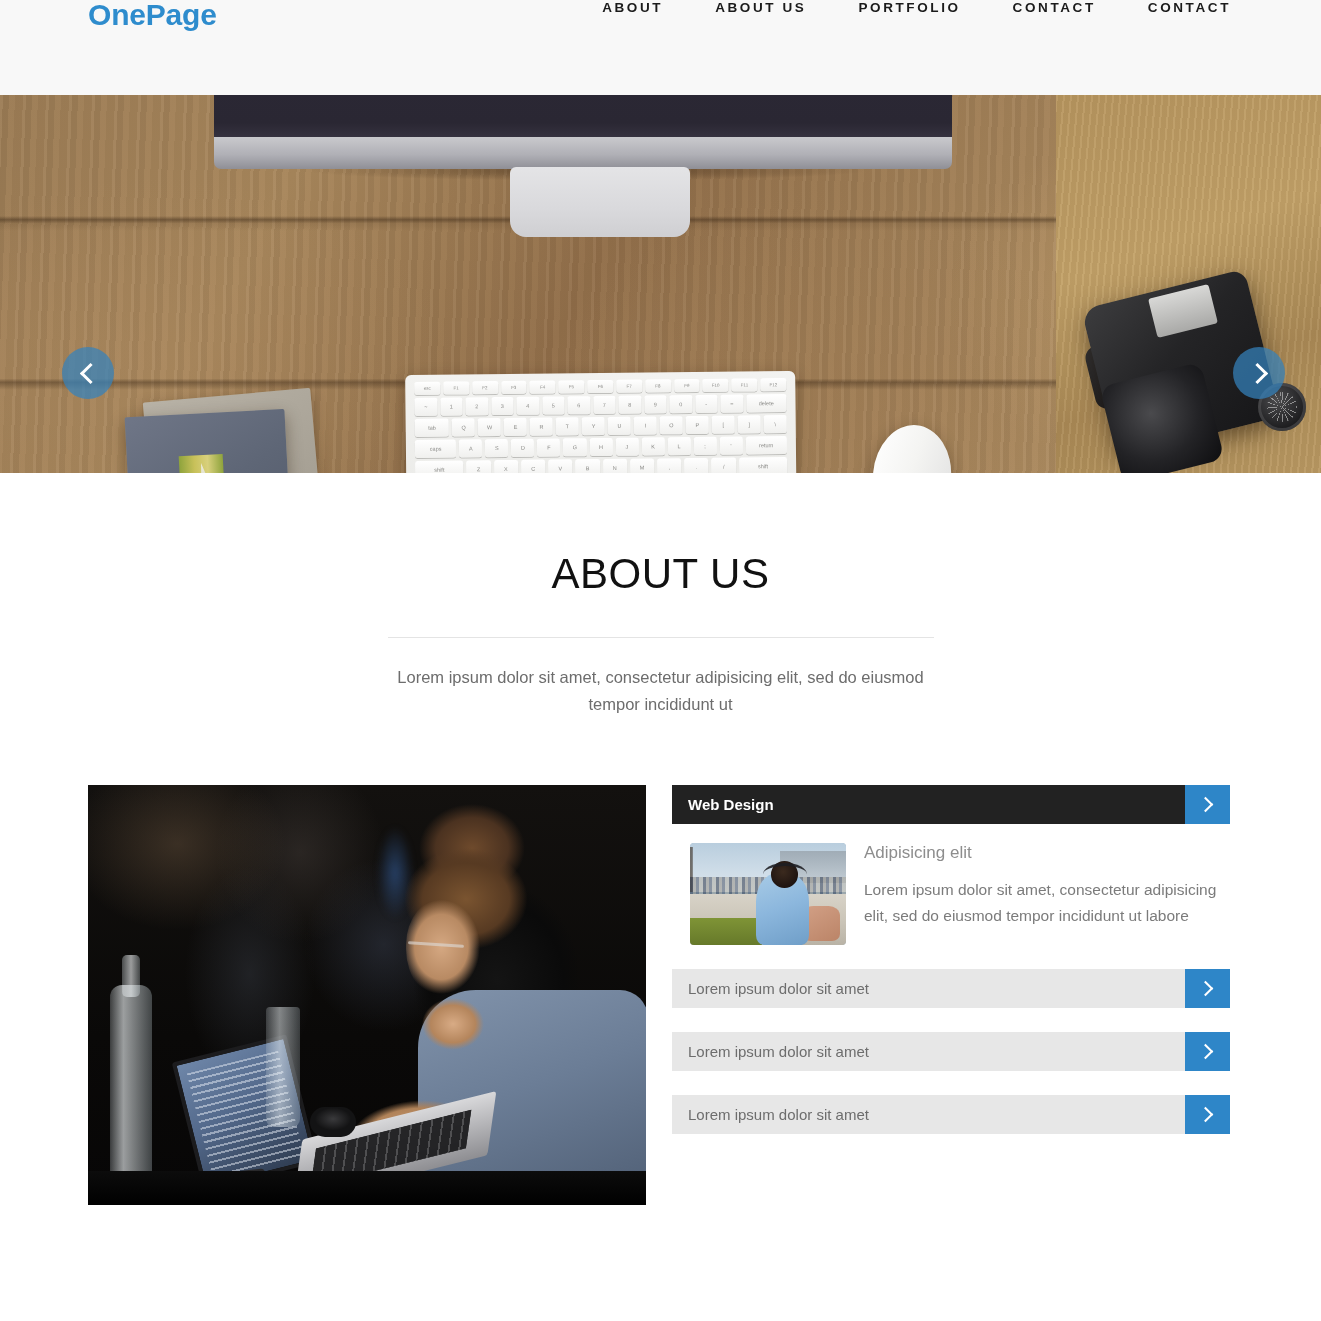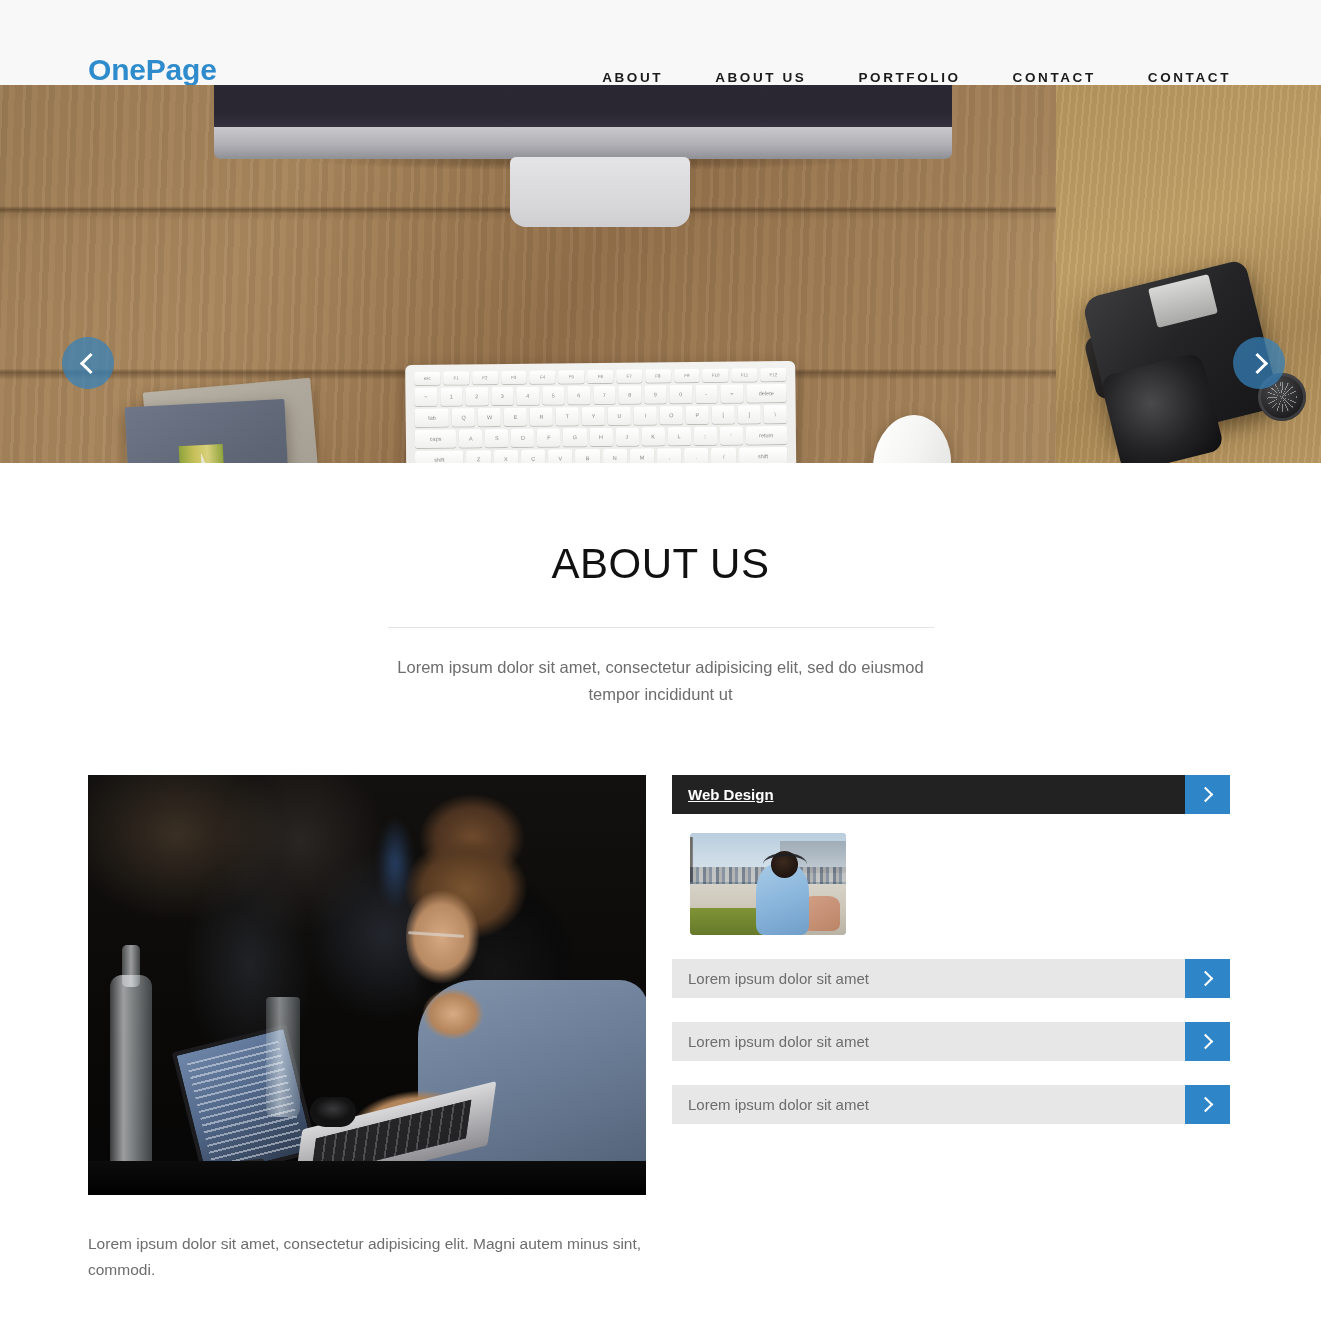--- a/index.html
+++ b/index.html
@@ -6,24 +6,24 @@
   html, body {
     width: 1321px;
     height: 1321px;
     overflow: hidden;
     background: #ffffff;
     font-family: "Liberation Sans", sans-serif;
   }
 
   
   .site-header {
-    height: 85px;
+    height: 95px;
     background: #f8f8f8;
     display: flex;
-    align-items: flex-end;
+    align-items: flex-start;
     justify-content: space-between;
     padding: 0 90px 0 88px;
     position: relative;
     gap: 33px;
   }
   .brand {
     font-size: 30px;
     font-weight: bold;
     color: #2e8ccd;
     letter-spacing: -0.2px;
@@ -410,21 +410,20 @@
   .acc-head .acc-title {
     flex: 1 1 auto;
     display: flex; align-items: center;
     padding-left: 16px;
     font-size: 15px;
   }
   .acc-head.open .acc-title {
     background: #222222;
     color: #ffffff;
     font-weight: bold;
-    text-decoration: underline;
   }
   .acc-head.closed .acc-title {
     background: #e7e7e7;
     color: #6d6d6d;
     font-weight: 400;
   }
   .acc-toggle {
     flex: 0 0 45px;
     background: #2e86c8;
     display: flex; align-items: center; justify-content: center;
@@ -654,21 +653,20 @@
         <div class="tp-laptop-base"></div>
         <div class="tp-keys"></div>
       </div>
       <div class="tp-glass"></div>
       <div class="tp-bottle-neck"></div>
       <div class="tp-bottle"></div>
       <div class="tp-mouse"></div>
       <div class="tp-phone"></div>
       <div class="tp-table"></div>
     </div>
-    <p class="left-caption">Lorem ipsum dolor sit amet, consectetur adipisicing elit. Magni autem minus sint, commodi.</p>
   </div>
 
   <div class="col-right">
     <div class="accordion">
 
       <div class="acc-item">
         <div class="acc-head open">
           <div class="acc-title">Web Design</div>
           <div class="acc-toggle">
             <span class="chev right"></span>
@@ -680,20 +678,24 @@
             <div class="at-buildings"></div>
             <div class="at-trees"></div>
             <div class="at-crowd"></div>
             <div class="at-ground"></div>
             <div class="at-grass"></div>
             <div class="at-bag"></div>
             <div class="at-person"></div>
             <div class="at-head"></div>
             <div class="at-phones"></div>
           </div>
+          <div class="acc-text">
+            <div class="acc-h">Adipisicing elit</div>
+            <div class="acc-p">Lorem ipsum dolor sit amet, consectetur adipisicing elit, sed do eiusmod tempor incididunt ut labore</div>
+          </div>
         </div>
       </div>
 
       <div class="acc-item closed-item acc-spacer-first">
         <div class="acc-head closed">
           <div class="acc-title">Lorem ipsum dolor sit amet</div>
           <div class="acc-toggle">
             <span class="chev right"></span>
           </div>
         </div>

